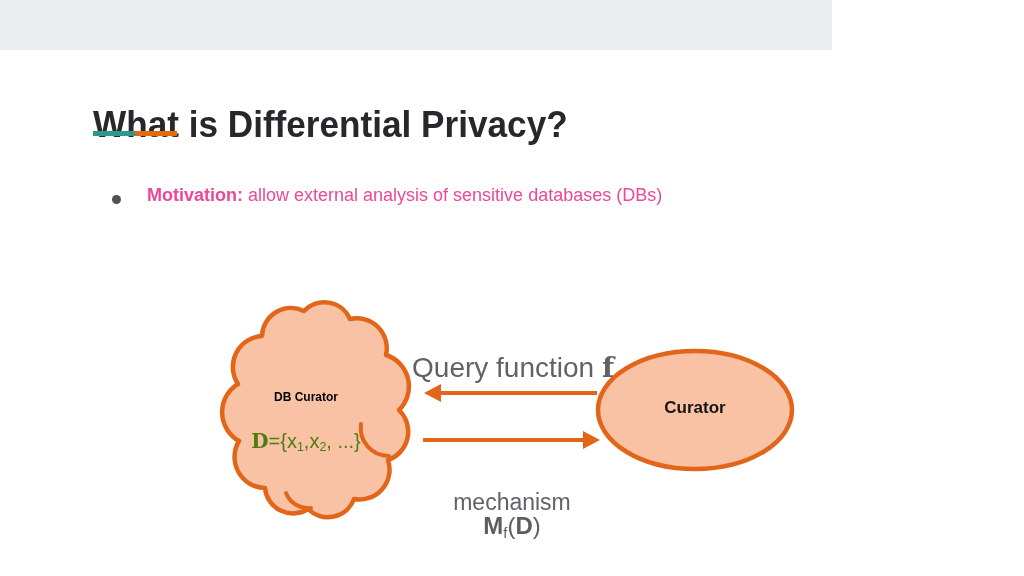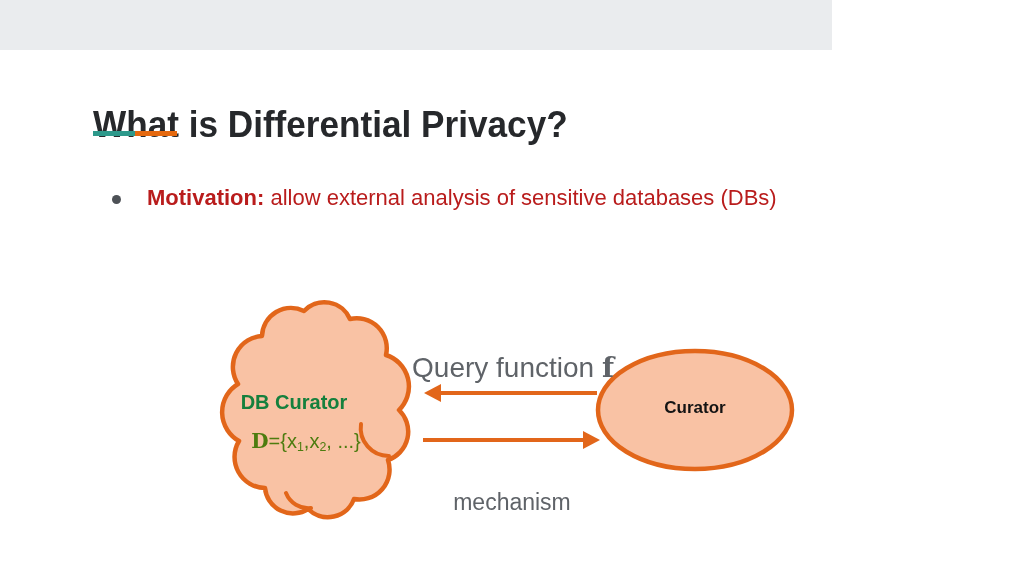--- a/index.html
+++ b/index.html
@@ -6,26 +6,26 @@
   .stage{position:relative;width:832px;height:576px;background:#ffffff;overflow:hidden;
          font-family:"Liberation Sans",sans-serif;}
   .topbar{position:absolute;left:0;top:0;width:1024px;height:50px;background:#eaecee;}
   .title{position:absolute;left:93px;top:81px;font-size:37px;font-weight:bold;color:#26282b;
          white-space:nowrap;line-height:1;transform:scaleX(0.95);transform-origin:left top;}
   .rule{position:absolute;left:93px;top:131px;width:84px;height:5px;display:flex;}
   .rule .seg-teal{width:42px;height:5px;background:#2d998b;}
   .rule .seg-orange{width:42px;height:5px;background:#e5690f;}
   .bullet-dot{position:absolute;left:112px;top:195px;width:9px;height:9px;border-radius:50%;
               background:#4d5156;}
-  .bullet-text{position:absolute;left:147px;top:185px;font-size:22px;line-height:1.2;
-               color:#b91c1c;white-space:nowrap;}
+  .bullet-text{position:absolute;left:147px;top:185px;font-size:18px;line-height:1.2;
+               color:#ec4899;white-space:nowrap;}
   .bullet-text .b{font-weight:bold;}
   .diagram-svg{position:absolute;left:200px;top:280px;width:620px;height:270px;}
   .lbl{position:absolute;text-align:center;line-height:1.2;white-space:nowrap;}
-  .lbl-db{left:204px;top:390px;width:180px;font-size:20px;font-weight:bold;color:#15803d;}
+  .lbl-db{left:216px;top:390px;width:180px;font-size:12px;font-weight:bold;color:#000000;}
   .lbl-formula{left:216px;top:429px;width:180px;font-size:20px;color:#4d7c0f;}
   .lbl-formula sub, .lbl-mform sub{font-size:0.62em;vertical-align:-0.25em;}
   .serifb{font-family:"DejaVu Serif",serif;font-weight:bold;}
   .lbl-query{left:408px;top:351px;width:210px;font-size:28px;color:#5f6368;}
   .lbl-prob1{left:420px;top:459px;width:184px;font-size:23px;color:#5f6368;}
   .lbl-prob2{left:420px;top:489px;width:184px;font-size:23px;color:#5f6368;}
   .lbl-mform{left:420px;top:512px;width:184px;font-size:24px;color:#5a5e63;}
   .lbl-mform .b{font-weight:bold;}
   .lbl-analyst{left:600px;top:398px;width:190px;font-size:17px;font-weight:bold;color:#141414;}
   .page-num{position:absolute;left:998px;top:546px;font-size:14px;color:#5b5f63;line-height:1;}
@@ -75,17 +75,18 @@
   </svg>
 
   <div class="lbl lbl-db">DB Curator</div>
 
   <div class="lbl lbl-formula"><span class="serifb">D</span><span>={x</span><sub>1</sub><span>,x</span><sub>2</sub><span>, ...}</span></div>
 
   <div class="lbl lbl-query"><span>Query function </span><span class="serifb">f</span></div>
 
   <div class="lbl lbl-prob2">mechanism</div>
 
+  <div class="lbl lbl-mform"><span class="b">M</span><sub>f</sub><span>(</span><span class="b">D</span><span>)</span></div>
 
   <div class="lbl lbl-analyst">Curator</div>
 
   <div class="page-num">3</div>
 </div>
 
 </body></html>

